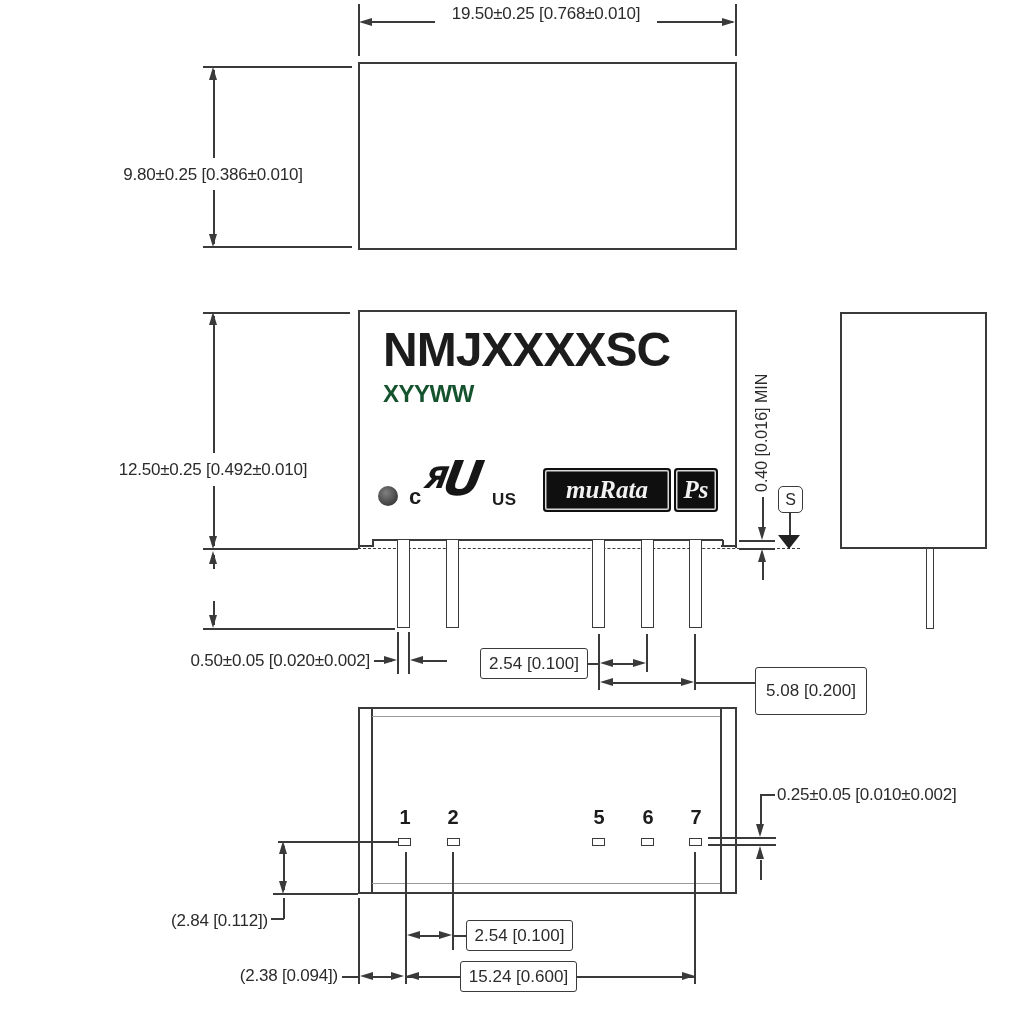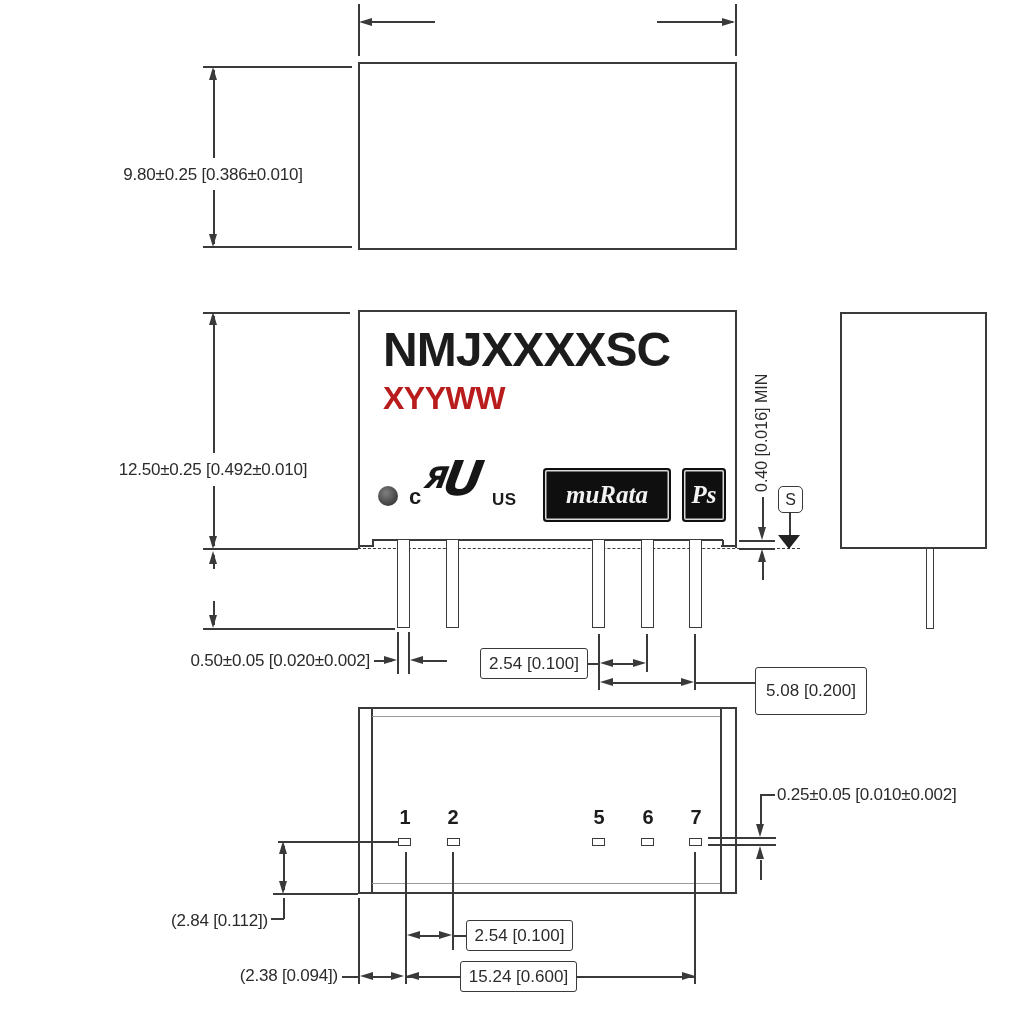--- a/index.html
+++ b/index.html
@@ -18,46 +18,47 @@
   .arr.u{border-width:0 4px 13px 4px;border-bottom-color:#3a3a3a}
   .arr.d{border-width:13px 4px 0 4px;border-top-color:#3a3a3a}
   .t{position:absolute;font-size:17px;white-space:nowrap;color:#2b2b2b;letter-spacing:-0.2px}
   .tc{text-align:center}
   .tr{text-align:right}
   .dimbox{position:absolute;border:1.6px solid #3a3a3a;border-radius:3px;background:#fff;display:flex;align-items:center;justify-content:center;font-size:17px;white-space:nowrap}
   .pin{position:absolute;background:#fff;border:1.6px solid #3a3a3a;border-top:none}
   .pad{position:absolute;background:#fff;border:1.6px solid #3a3a3a}
   .dash{position:absolute;border-top:1.7px dashed #3a3a3a;height:0}
   .model{position:absolute;font-weight:bold;font-size:48px;letter-spacing:-1px;color:#1c1c1c}
-  .datecode{position:absolute;font-weight:bold;font-size:32px;letter-spacing:-0.5px;color:#b91c1c}
+  .datecode{position:absolute;font-weight:bold;font-size:24px;letter-spacing:-0.5px;color:#14532d}
   .smallbold{position:absolute;font-weight:bold;color:#1c1c1c}
   .dot{position:absolute;width:20px;height:20px;border-radius:50%;background:radial-gradient(circle at 40% 35%, #808080, #3a3a3a 75%)}
   .ulmark{position:absolute;width:66px;height:58px}
   .ulmark span{position:absolute;font-style:italic;font-weight:900;color:#161616;font-family:"DejaVu Sans",sans-serif}
   .ulr{left:-2px;top:2px;font-size:30px;transform:skewX(-10deg)}
   .ulu{left:17px;top:-8px;font-size:48px;transform:skewX(-10deg)}
-  .mlogo{position:absolute;display:flex;gap:11px;height:54px}
+  .mlogo{position:absolute;display:flex;gap:3px;height:44px}
   .mlogo .part{background:#0f0f0f;border-radius:4px;display:flex;align-items:center;justify-content:center;
     box-shadow:inset 0 0 0 2px #0f0f0f, inset 0 0 0 3.5px #d9d9d9;
     color:#f2f2f2;font-family:"Liberation Serif",serif;font-style:italic;font-weight:bold;font-size:25px}
   .vtext{position:absolute;transform:rotate(-90deg);transform-origin:0 0;white-space:nowrap;font-size:16px;color:#2b2b2b}
   .datum{position:absolute;border:1.6px solid #3a3a3a;border-radius:5px;background:#fff;display:flex;align-items:center;justify-content:center;font-size:16px}
   .tri{position:absolute;width:0;height:0;border-left:11px solid transparent;border-right:11px solid transparent;border-top:14px solid #222}
 </style>
 </head>
 <body>
 
 <div class="canvas">
 
   <div class="vl" style="left:358px;top:4px;height:52px"></div>
   <div class="vl" style="left:735px;top:4px;height:52px"></div>
   <div class="hl" style="left:363px;top:21px;width:72px"></div>
   <div class="hl" style="left:657px;top:21px;width:76px"></div>
   <div class="arr l" style="left:359px;top:18px"></div>
   <div class="arr r" style="left:722px;top:18px"></div>
+  <div class="t tc" style="left:432px;width:228px;top:4px">19.50±0.25 [0.768±0.010]</div>
 
   <div class="rect" style="left:358px;top:62px;width:379px;height:188px"></div>
 
   <div class="hl" style="left:203px;top:66px;width:149px"></div>
   <div class="hl" style="left:203px;top:246px;width:149px"></div>
   <div class="vl" style="left:213px;top:70px;height:88px"></div>
   <div class="vl" style="left:213px;top:190px;height:54px"></div>
   <div class="arr u" style="left:209px;top:67px"></div>
   <div class="arr d" style="left:209px;top:234px"></div>
   <div class="t tc" style="left:107px;width:212px;top:165px">9.80±0.25 [0.386±0.010]</div>

